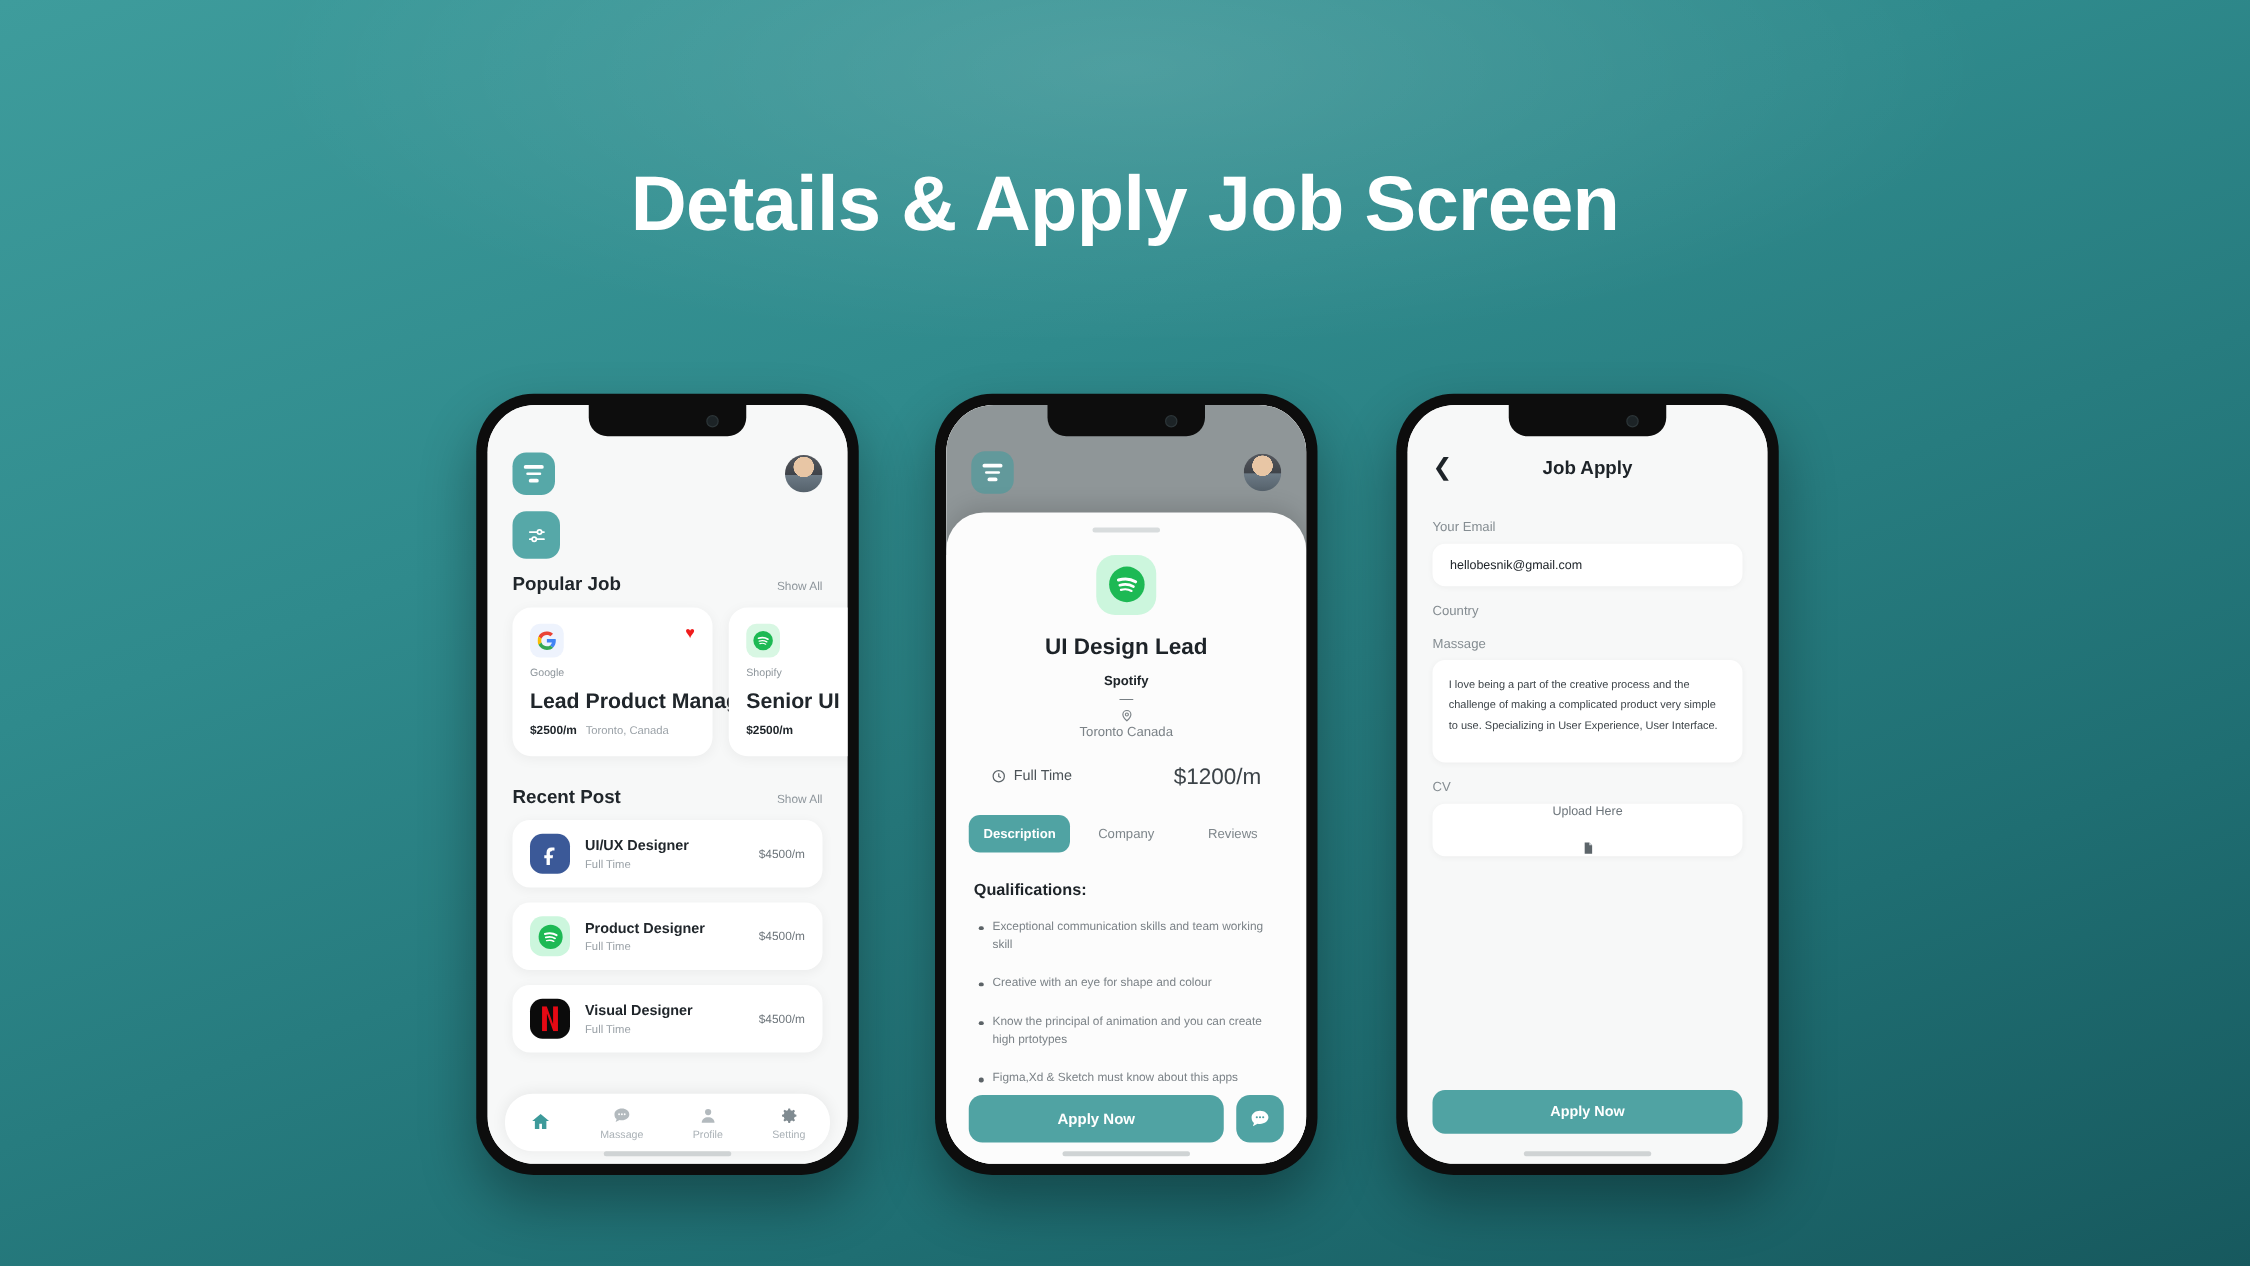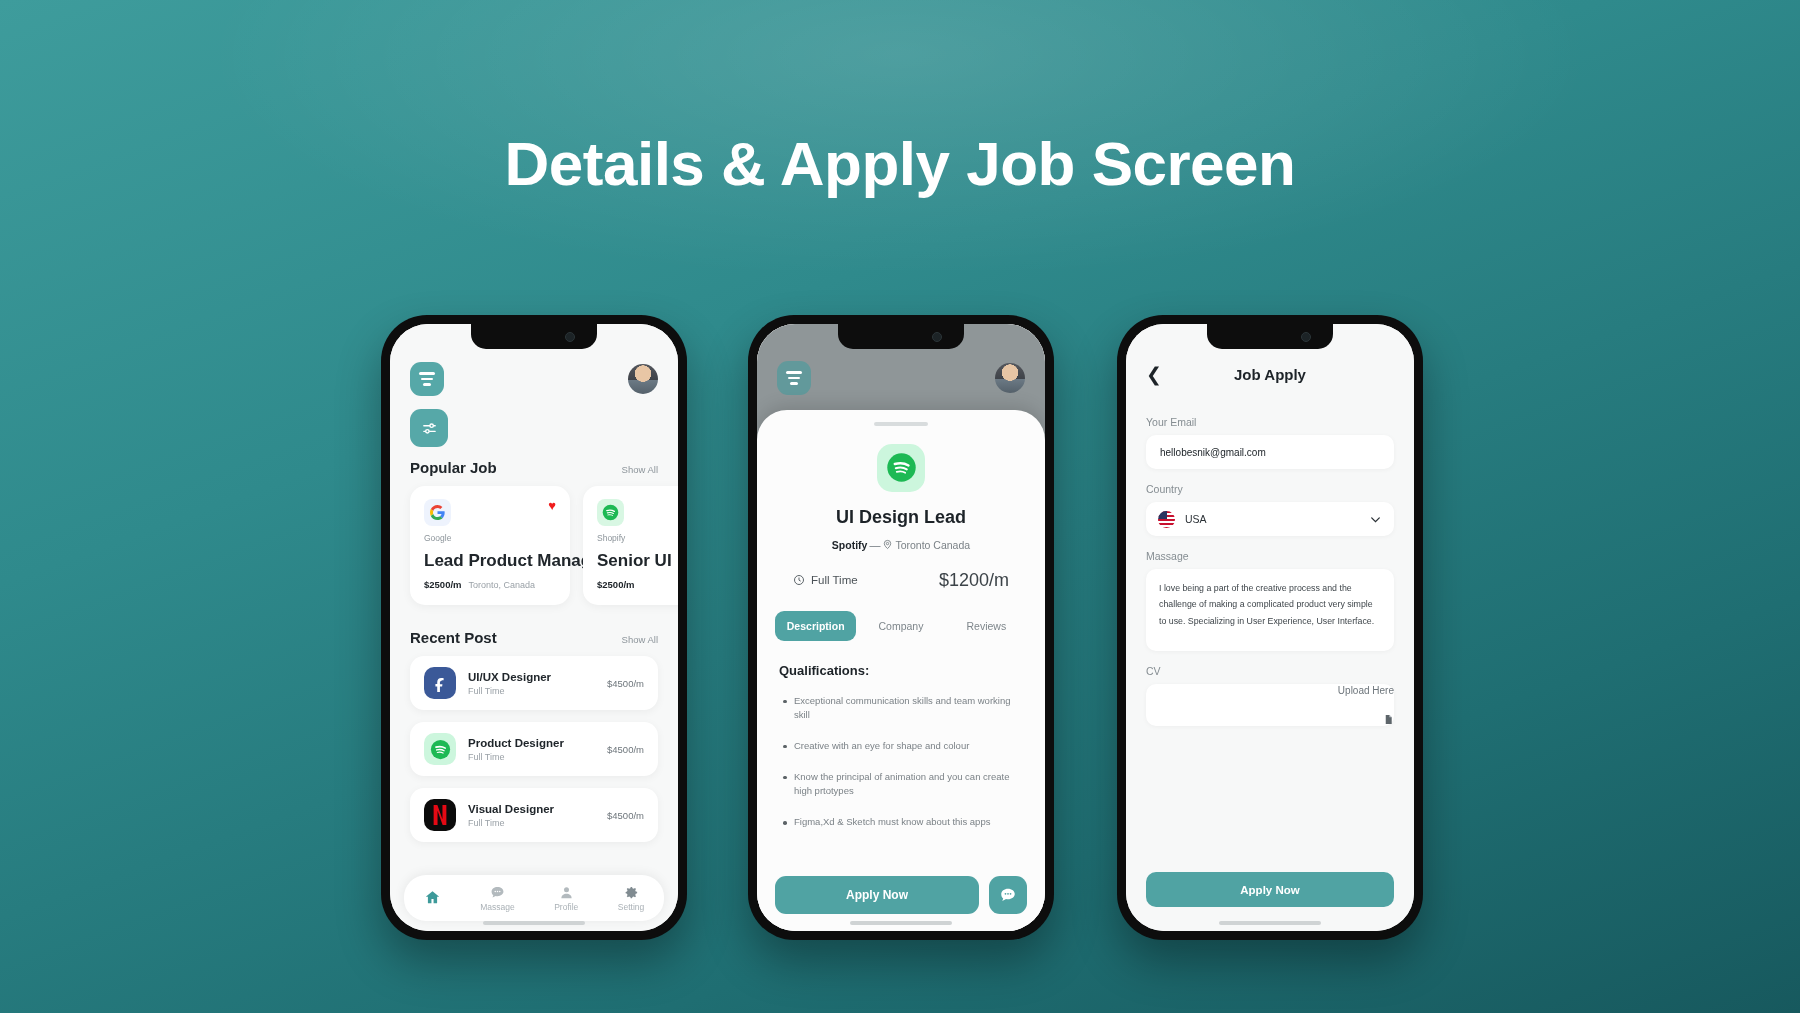--- a/index.html
+++ b/index.html
@@ -160,21 +160,21 @@
     position: absolute; top: 86px; left: 0; right: 0; bottom: 0;
     background: #fcfcfc; border-top-left-radius: 30px; border-top-right-radius: 30px;
     box-shadow: 0 -4px 18px rgba(0,0,0,0.14);
   }
   .grabber { width: 54px; height: 3.5px; border-radius: 3px; background: #d8dcdd; margin: 12px auto 0 auto; }
   .big-logo {
     width: 48px; height: 48px; border-radius: 15px; background: #ccf6dd;
     margin: 18px auto 0 auto; display: flex; align-items: center; justify-content: center;
   }
   .job-h1 { text-align: center; font-size: 18px; font-weight: 700; color: #1d2328; margin-top: 15px; }
-  .job-sub { display: flex; align-items: center; justify-content: center; gap: 2px; margin-top: 11px; }
+  .job-sub { display: flex; align-items: center; justify-content: center; gap: 2px; margin-top: 11px; flex-direction: column; }
   .js-company { font-size: 10.5px; font-weight: 700; color: #20262b; }
   .js-dash { color: #6d757b; font-size: 11px; }
   .js-loc { font-size: 10.5px; color: #7b8287; }
   .job-stats {
     display: flex; align-items: center; justify-content: space-between;
     margin: 19px 36px 0 36px;
   }
   .stat { display: flex; align-items: center; gap: 6px; font-size: 11.5px; color: #4b5257; }
   .stat-salary { font-size: 18px; color: #3c4348; margin-left: 17px; }
   .tabs { display: flex; align-items: flex-start; margin: 20px 18px 0 18px; gap: 4px; }
@@ -245,21 +245,21 @@
   }
   .country-name { flex: 1; font-size: 10.5px; color: #2b3136; }
   .msg-box {
     background: #fff; border-radius: 10px; padding: 11px 13px;
     font-size: 8.8px; line-height: 1.85; color: #3e454a;
     box-shadow: 0 1px 5px rgba(0,0,0,0.045);
     min-height: 82px;
   }
   .upload {
     background: #fff; border-radius: 10px; height: 42px;
-    display: flex; flex-direction: column; align-items: flex-end; justify-content: center; gap: 18px;
+    display: flex; flex-direction: column; align-items: center; justify-content: center; gap: 18px;
     cursor: pointer; box-shadow: 0 1px 5px rgba(0,0,0,0.045);
   }
   .upload-txt { font-size: 10px; color: #6d757b; }
   .s3-apply {
     position: absolute; bottom: 24px; left: 20px; right: 20px;
     height: 35px; border-radius: 10px; background: #50a3a3;
     border: none; color: #fff; font-family: inherit; font-size: 11.5px; font-weight: 700;
     cursor: pointer;
   }
 </style>
@@ -519,27 +519,20 @@
 
       <div class="form">
 
         <div class="grp">
           <div class="flabel">Your Email</div>
           <input class="fld left" style="height: 34px;" readonly="" value="hellobesnik@gmail.com">
         </div>
 
         <div class="grp">
           <div class="flabel">Country</div>
-          <div class="country-sel">
-            <div class="flag"></div>
-            <div class="country-name">USA</div>
-            <svg width="13" height="13" viewBox="0 0 24 24" fill="none" stroke="#2b3136" stroke-width="2.4" stroke-linecap="round">
-              <path d="M5 9l7 7 7-7"></path>
-            </svg>
-          </div>
         </div>
 
         <div class="grp">
           <div class="flabel">Massage</div>
           <div class="msg-box">I love being a part of the creative process and the challenge of making a complicated product very simple to use. Specializing in User Experience, User Interface.</div>
         </div>
 
         <div class="grp">
           <div class="flabel">CV</div>
           <div class="upload">

